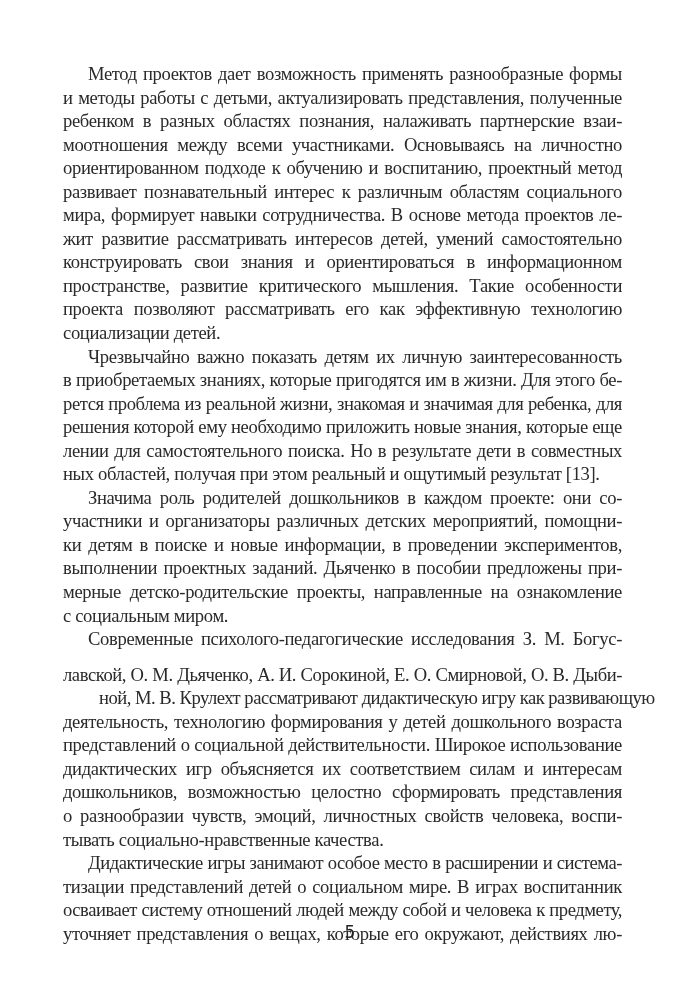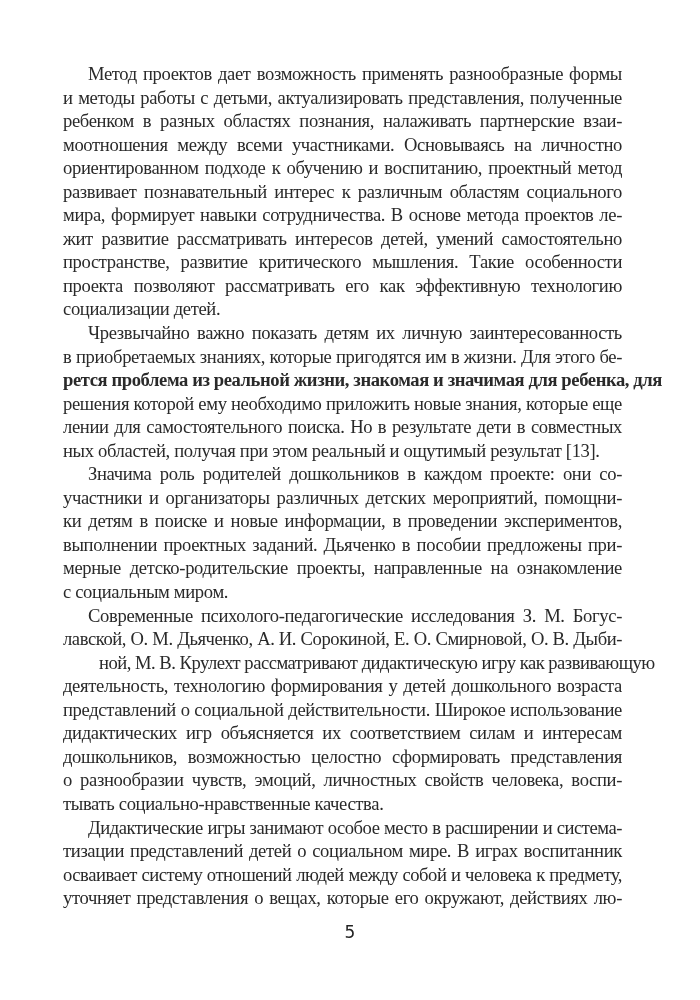--- a/index.html
+++ b/index.html
@@ -31,43 +31,44 @@
   <div class="text-block" id="text-block">
       <div>
         <span class="line indent">Метод проектов дает возможность применять разнообразные формы</span>
         <span class="line">и методы работы с детьми, актуализировать представления, полученные</span>
         <span class="line">ребенком в разных областях познания, налаживать партнерские взаи-</span>
         <span class="line">моотношения между всеми участниками. Основываясь на личностно</span>
         <span class="line">ориентированном подходе к обучению и воспитанию, проектный метод</span>
         <span class="line">развивает познавательный интерес к различным областям социального</span>
         <span class="line">мира, формирует навыки сотрудничества. В основе метода проектов ле-</span>
         <span class="line">жит развитие рассматривать интересов детей, умений самостоятельно</span>
+        <span class="line">конструировать свои знания и ориентироваться в информационном</span>
         <span class="line">пространстве, развитие критического мышления. Такие особенности</span>
         <span class="line">проекта позволяют рассматривать его как эффективную технологию</span>
         <span class="line last">социализации детей.</span>
       </div>
       <div>
         <span class="line indent">Чрезвычайно важно показать детям их личную заинтересованность</span>
         <span class="line">в приобретаемых знаниях, которые пригодятся им в жизни. Для этого бе-</span>
-        <span class="line" style="letter-spacing: -0.407589px; font-weight: bold;">рется проблема из реальной жизни, знакомая и значимая для ребенка, для</span>
+        <span class="line" style="letter-spacing: -0.407589px;">рется проблема из реальной жизни, знакомая и значимая для ребенка, для</span>
         <span class="line">решения которой ему необходимо приложить новые знания, которые еще</span>
         <span class="line">лении для самостоятельного поиска. Но в результате дети в совместных</span>
         <span class="line last">ных областей, получая при этом реальный и ощутимый результат [13].</span>
       </div>
       <div>
         <span class="line indent">Значима роль родителей дошкольников в каждом проекте: они со-</span>
         <span class="line">участники и организаторы различных детских мероприятий, помощни-</span>
         <span class="line">ки детям в поиске и новые информации, в проведении экспериментов,</span>
         <span class="line">выполнении проектных заданий. Дьяченко в пособии предложены при-</span>
         <span class="line">мерные детско-родительские проекты, направленные на ознакомление</span>
         <span class="line last">с социальным миром.</span>
       </div>
       <div>
         <span class="line indent">Современные психолого-педагогические исследования З. М. Богус-</span>
-        <span class="line" style="letter-spacing: -0.425223px;">лавской, О. М. Дьяченко, А. И. Сорокиной, Е. О. Смирновой, О. В. Дыби-</span>
+        <span class="line" style="letter-spacing: -0.425223px; margin-top: 12px;">лавской, О. М. Дьяченко, А. И. Сорокиной, Е. О. Смирновой, О. В. Дыби-</span>
         <span class="line" style="letter-spacing: -0.49958px; margin-left: 36px;">ной, М. В. Крулехт рассматривают дидактическую игру как развивающую</span>
         <span class="line">деятельность, технологию формирования у детей дошкольного возраста</span>
         <span class="line">представлений о социальной действительности. Широкое использование</span>
         <span class="line">дидактических игр объясняется их соответствием силам и интересам</span>
         <span class="line">дошкольников, возможностью целостно сформировать представления</span>
         <span class="line">о разнообразии чувств, эмоций, личностных свойств человека, воспи-</span>
         <span class="line last">тывать социально-нравственные качества.</span>
       </div>
       <div>
         <span class="line indent" style="letter-spacing: -0.457373px;">Дидактические игры занимают особое место в расширении и система-</span>

